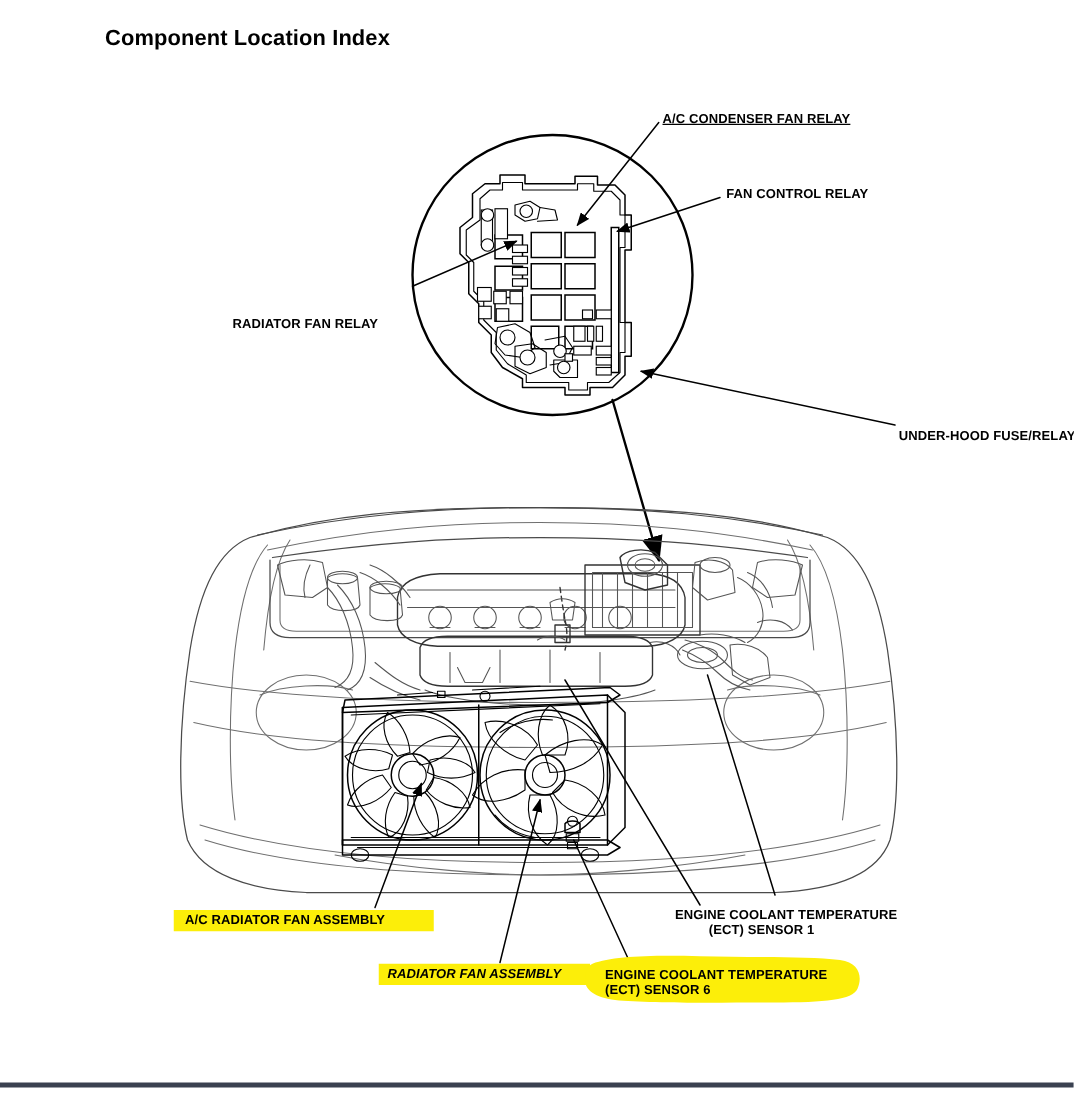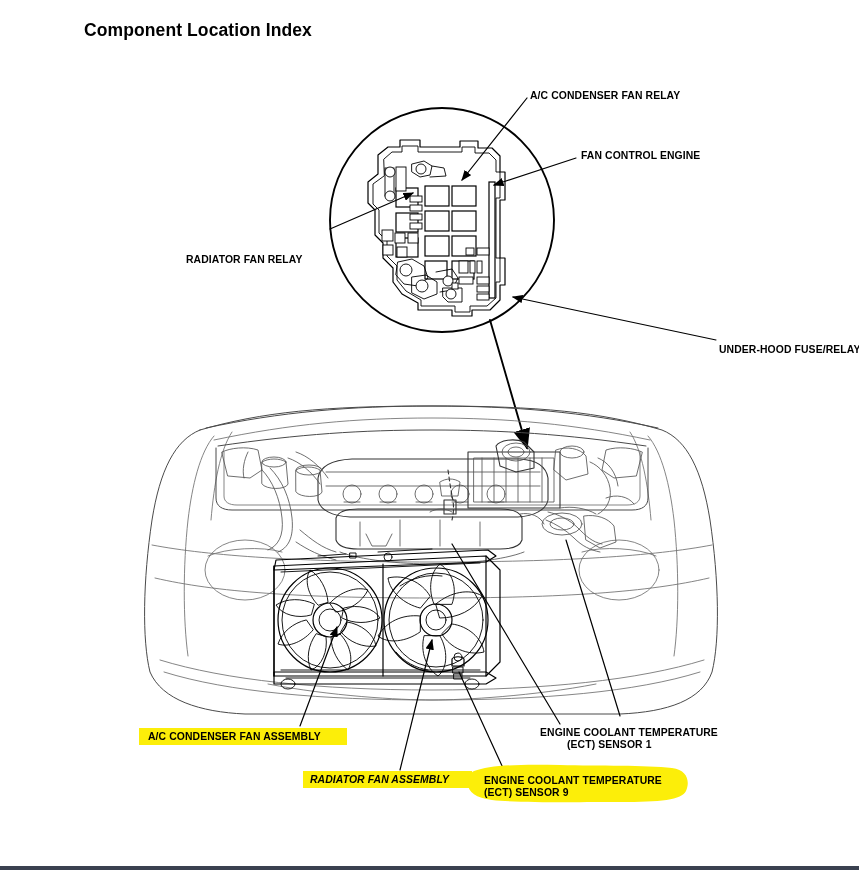--- a/index.html
+++ b/index.html
@@ -348,33 +348,33 @@
     <line class="ln" x1="503" y1="768" x2="459" y2="672"></line>
     <line class="ln" x1="620" y1="716" x2="566" y2="540"></line>
   </svg>
 
   <svg class="diagram-svg" viewBox="0 0 859 874" style="pointer-events:none;">
     <path d="M474,771 C490,765 520,764 560,765 C600,766 645,765 672,768
              C688,770 690,782 686,791 C682,800 660,802 620,802
              C580,802 520,803 492,800 C476,798 468,792 468,784 C468,777 470,773 474,771 Z" fill="#fcee09"></path>
   </svg>
 
-  <div class="callout-label" style="left:530px; top:90px;">A/C CONDENSER FAN RELAY</div>
-
-  <div class="callout-label" style="left:581px; top:150px;">FAN CONTROL ENGINE</div>
+  <div class="callout-label" style="left:530px; top:90px;text-decoration:underline;">A/C CONDENSER FAN RELAY</div>
+
+  <div class="callout-label" style="left:581px; top:150px;">FAN CONTROL RELAY</div>
 
   <div class="callout-label" style="left:186px; top:254px;">RADIATOR FAN RELAY</div>
 
   <div class="callout-label" style="left:719px; top:344px;">UNDER-HOOD FUSE/RELAY BOX</div>
 
-  <div class="callout-label" style="left:148px; top:731px;">A/C CONDENSER FAN ASSEMBLY</div>
+  <div class="callout-label" style="left:148px; top:731px;">A/C RADIATOR FAN ASSEMBLY</div>
 
   <div class="callout-label" style="left:310px; top:774px;font-style:italic;">RADIATOR FAN ASSEMBLY</div>
 
   <div class="callout-label" style="left:540px; top:727px;">ENGINE COOLANT TEMPERATURE</div>
   <div class="callout-label" style="left:540px; top:739px;padding-left:27px;">(ECT) SENSOR 1</div>
 
   <div class="callout-label" style="left:484px; top:775px;">ENGINE COOLANT TEMPERATURE</div>
-  <div class="callout-label" style="left:484px; top:787px;">(ECT) SENSOR 9</div>
+  <div class="callout-label" style="left:484px; top:787px;">(ECT) SENSOR 6</div>
 
   <div class="bottom-bar"></div>
 
 </div>
 
 </body></html>

